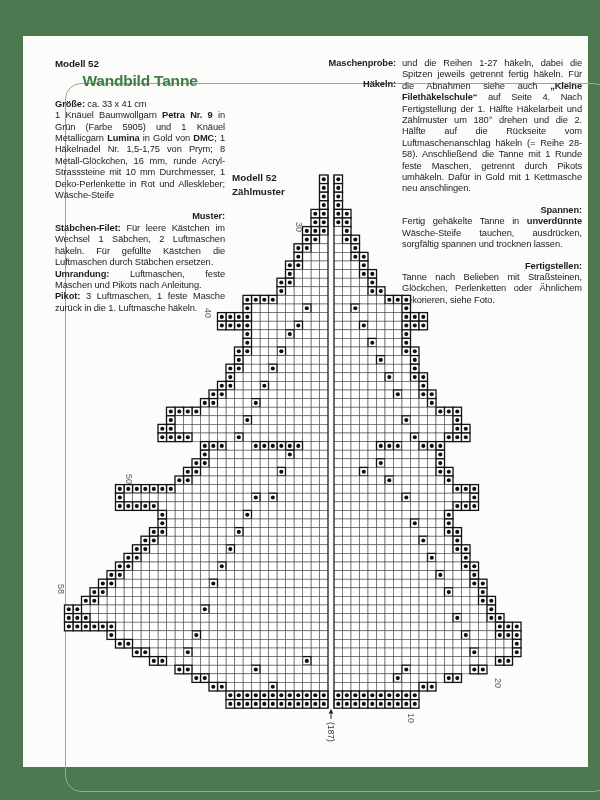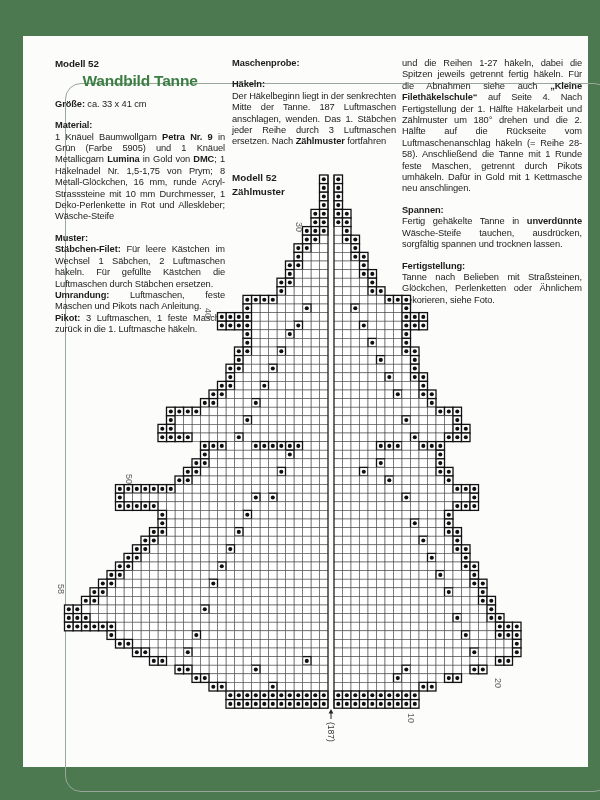--- a/index.html
+++ b/index.html
@@ -20,21 +20,21 @@
   .col{position:absolute;color:#1c1c1c;font-size:9.3px;line-height:11.4px;letter-spacing:-0.1px;}
   .col-left{left:55px;top:58px;width:170px;}
   .col-mid{left:232px;top:58px;width:164px;}
   .col-right{left:402px;top:58px;width:180px;}
   .model-no{font-weight:bold;font-size:9.8px;margin-bottom:6px;}
   .pattern-title{
     margin:0 0 12px 0;font-size:15.5px;font-weight:bold;
     color:var(--heading-green,#3c7d43);letter-spacing:-0.2px;text-align:center;
   }
   .para{text-align:justify;margin:0;}
-  .para-head{font-weight:bold;margin-top:10px;}
+  .para-head{font-weight:bold;margin-top:10px;text-align:right;}
   .para-head.first{margin-top:0;}
   .chart-title{
     position:absolute;left:232px;top:171px;
     font-weight:bold;font-size:9.8px;line-height:13.5px;color:#1c1c1c;
   }
   #chart-svg{position:absolute;left:0;top:0;pointer-events:none;}
   .cell{fill:#ffffff;stroke:#4a4a4a;stroke-width:0.6;}
   .cell.f{stroke:#111;stroke-width:1.3;}
   .dot{fill:#101010;}
   .centerline{stroke:#222;stroke-width:1.1;}
@@ -57,43 +57,41 @@
 
 <div class="page">
   <div class="inner-box"></div>
 </div>
 
 <div class="col col-left">
   <div class="model-no">Modell 52</div>
   <div class="pattern-title">Wandbild Tanne</div>
   <div id="col-left-blocks">
       <div class="para"><b>Größe:</b> ca. 33 x 41 cm</div>
-      <div class="para-head">Material:</div>
       <div class="para">1 Knäuel Baumwollgarn <b>Petra Nr. 9</b> in Grün (Farbe 5905) und 1 Knäuel Metallicgarn <b>Lumina</b> in Gold von <b>DMC</b>; 1 Häkelnadel Nr. 1,5-1,75 von Prym; 8 Metall-Glöckchen, 16 mm, runde Acryl-Strasssteine mit 10 mm Durchmesser, 1 Deko-Perlenkette in Rot und Alleskleber; Wäsche-Steife</div>
       <div class="para-head">Muster:</div>
       <div class="para"><b>Stäbchen-Filet:</b> Für leere Kästchen im Wechsel 1 Säbchen, 2 Luftmaschen häkeln. Für gefüllte Kästchen die Luftmaschen durch Stäbchen ersetzen.</div>
       <div class="para"><b>Umrandung:</b> Luftmaschen, feste Maschen und Pikots nach Anleitung.</div>
       <div class="para"><b>Pikot:</b> 3 Luftmaschen, 1 feste Masche zurück in die 1. Luftmasche häkeln.</div>
     </div>
 </div>
 
 <div class="col col-mid">
   <div id="col-mid-blocks">
       <div class="para-head first">Maschenprobe:</div>
       <div class="para-head">Häkeln:</div>
-      <div class="para">Der Häkelbeginn liegt in der senkrechten Mitte der Tanne. 187 Luftmaschen anschlagen, wenden. Das 1. Stäbchen jeder Reihe durch 3 Luftmaschen ersetzen. Nach <b>Zählmuster</b> fortfahren</div>
     </div>
 </div>
 
 <div class="col col-right">
   <div id="col-right-blocks">
       <div class="para">und die Reihen 1-27 häkeln, dabei die Spitzen jeweils getrennt fertig häkeln. Für die Abnahmen siehe auch <b>„Kleine Filethäkelschule“</b> auf Seite 4. Nach Fertigstellung der 1. Hälfte Häkelarbeit und Zählmuster um 180° drehen und die 2. Hälfte auf die Rückseite vom Luftmaschenanschlag häkeln (= Reihe 28-58). Anschließend die Tanne mit 1 Runde feste Maschen, getrennt durch Pikots umhäkeln. Dafür in Gold mit 1 Kettmasche neu anschlingen.</div>
       <div class="para-head">Spannen:</div>
       <div class="para">Fertig gehäkelte Tanne in <b>unverdünnte</b> Wäsche-Steife tauchen, ausdrücken, sorgfältig spannen und trocknen lassen.</div>
-      <div class="para-head">Fertigstellung:</div>
+      <div class="para-head">Fertigstellen:</div>
       <div class="para">Tanne nach Belieben mit Straßsteinen, Glöckchen, Perlenketten oder Ähnlichem dekorieren, siehe Foto.</div>
     </div>
 </div>
 
 <div class="chart-title">
   <div>Modell 52</div>
   <div>Zählmuster</div>
 </div>
 
 <svg id="chart-svg" width="600" height="800" viewBox="0 0 600 800">

